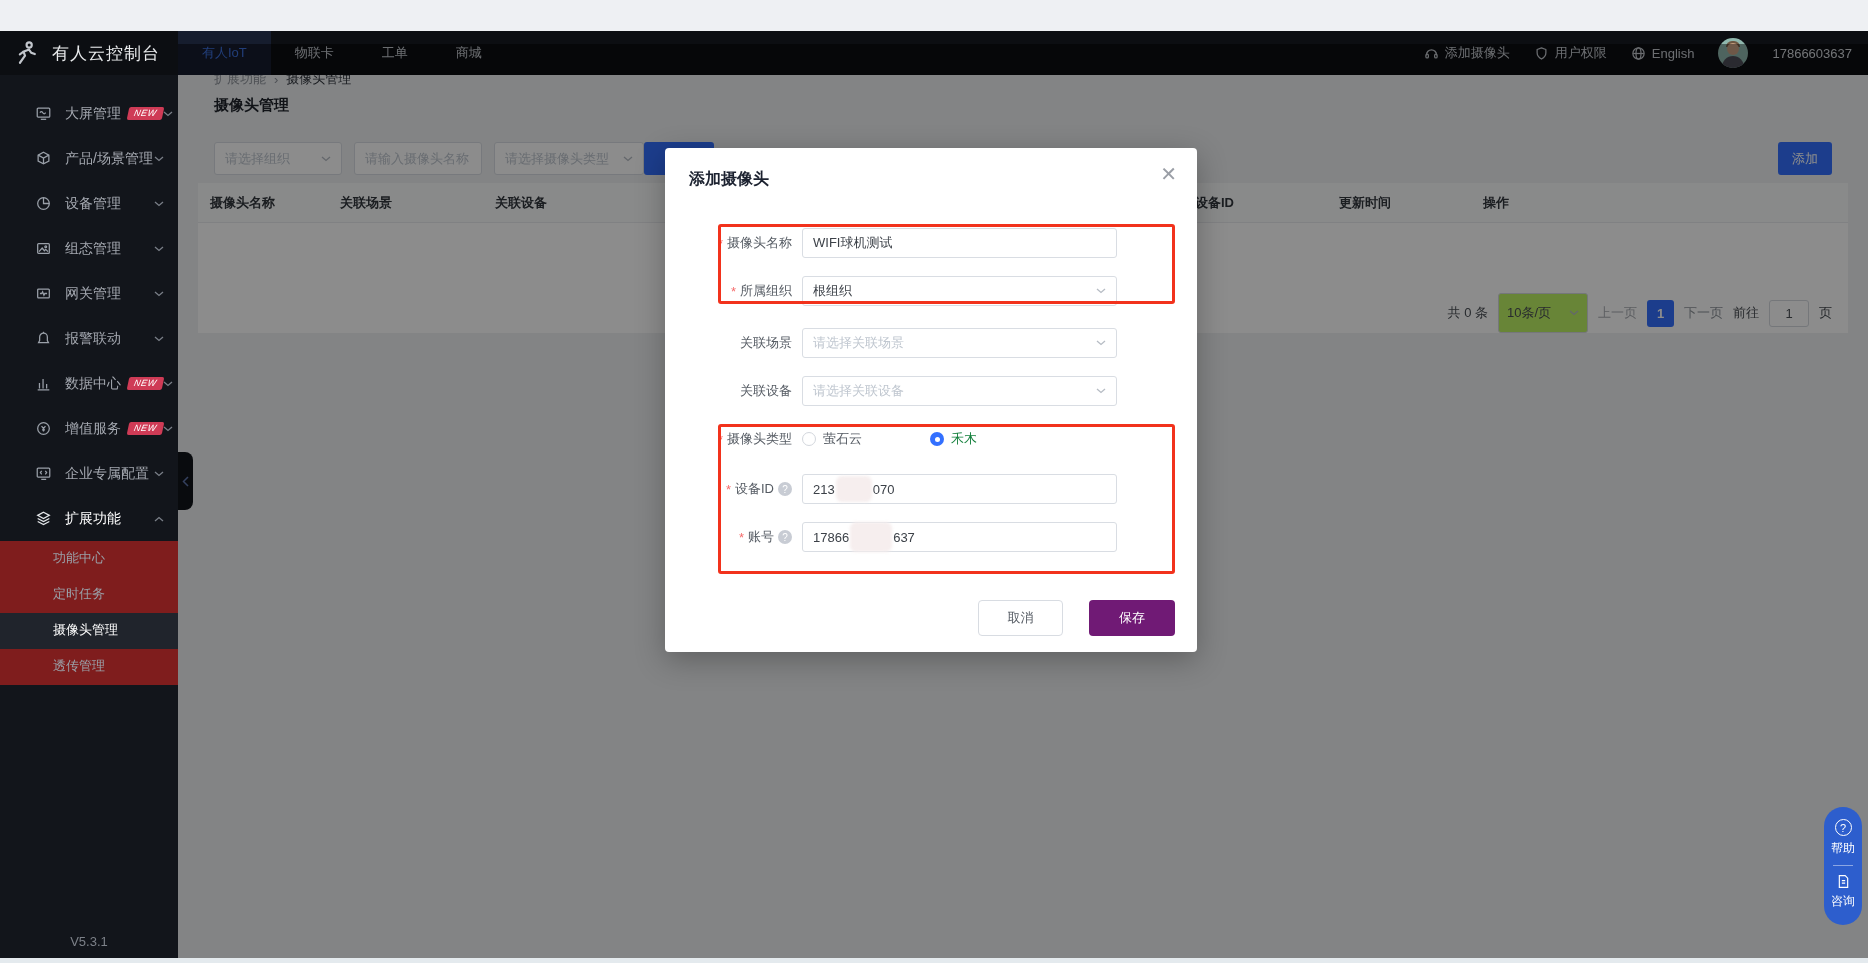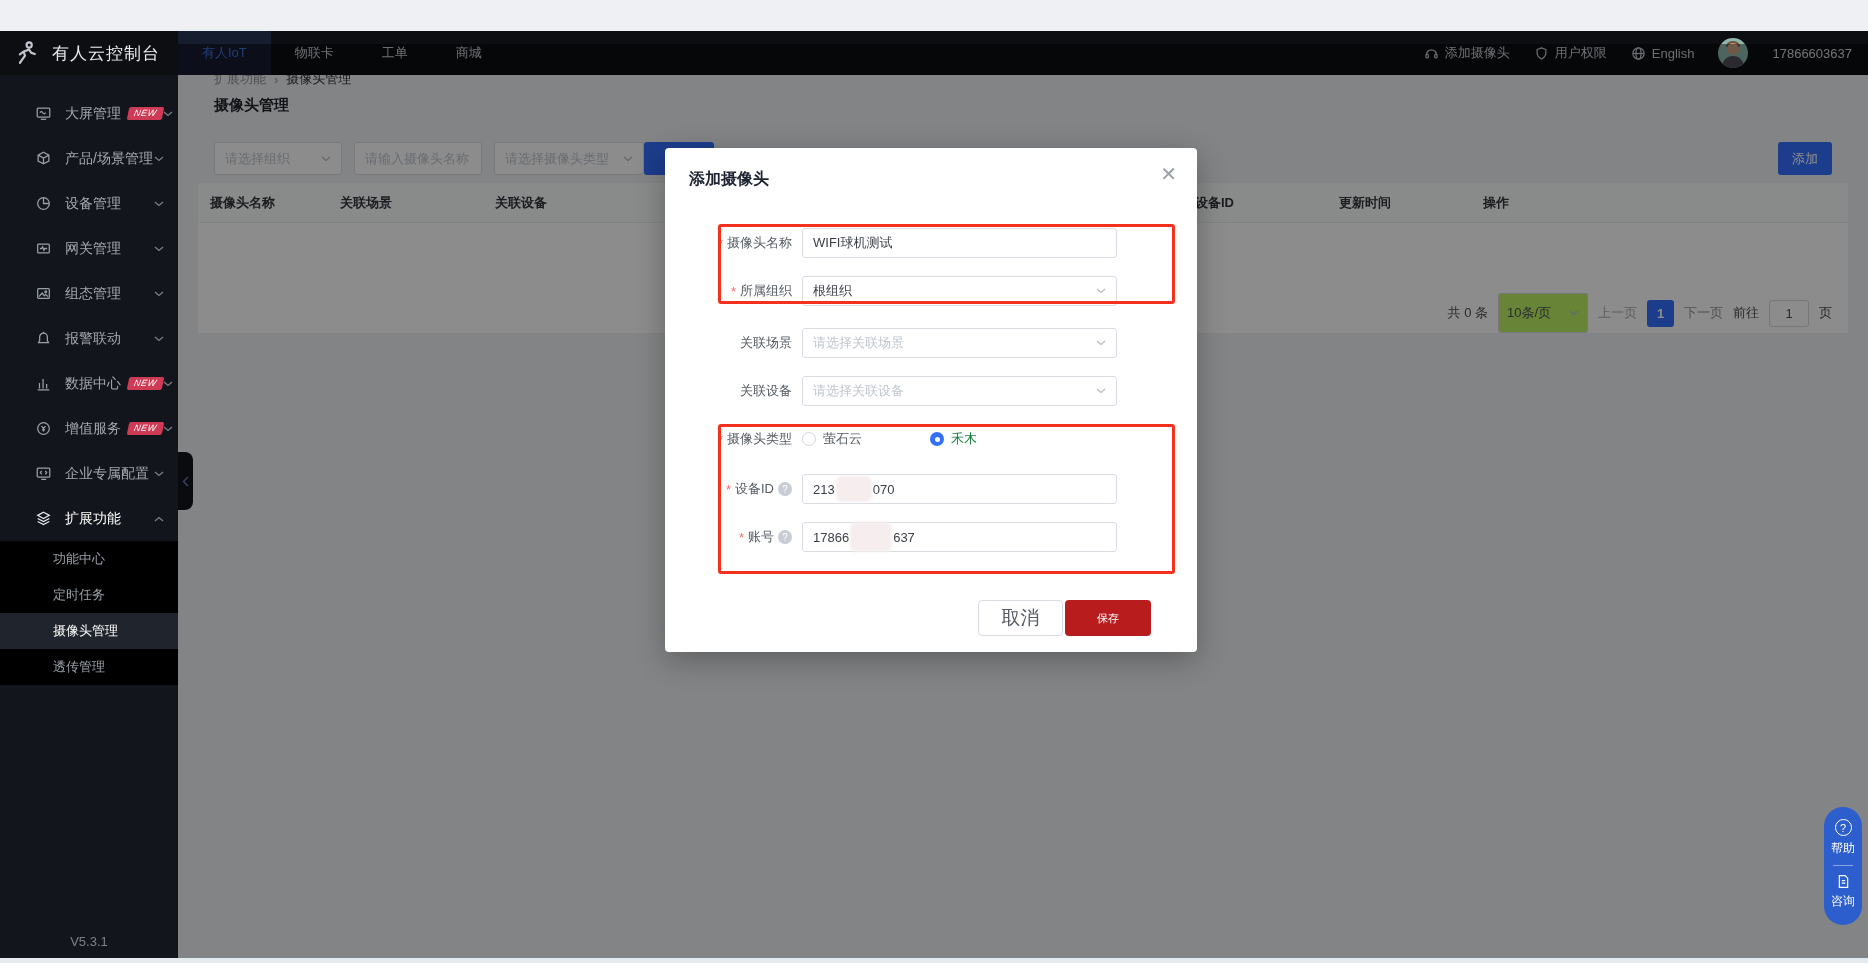--- a/index.html
+++ b/index.html
@@ -38,21 +38,21 @@
   .s-item .s-icon svg { stroke:#9aa0a9; }
   .s-item.active-parent { color:#ffffff; }
   .s-item.active-parent .s-icon svg { stroke:#e4e7ea; }
   .s-label { white-space:nowrap; }
   .chev { margin-left:auto; color:#7a7f88; flex:0 0 auto; }
   .chev.up { transform:rotate(180deg); }
   .new-badge {
     margin-left:7px; background:#cf3b56; color:#fff; font-size:9px; font-style:italic;
     padding:1px 6px 2px; border-radius:2px; transform:skewX(-12deg); letter-spacing:.5px;
   }
-  .submenu { background:#000000; }
+  .submenu { background:#7f1d1d;font-family:Liberation Mono, monospace; }
   .sub-item { height:36px; line-height:36px; padding-left:53px; color:#9aa0a8; font-size:13px; cursor:pointer; white-space:nowrap; }
   .sub-item.active { background:#20242c; color:#ffffff; }
   .version { position:absolute; bottom:14px; width:100%; text-align:center; color:#7c8088; font-size:13px; }
   
   .content { position:absolute; left:178px; top:44px; right:0; bottom:0; background:#eef0f3; overflow:hidden; }
   .breadcrumb { position:absolute; left:36px; top:26px; font-size:13px; color:#8d9299; display:flex; gap:8px; align-items:center; }
   .breadcrumb .crumb-cur { color:#2f343b; }
   .page-title { position:absolute; left:36px; top:52px; font-size:15px; font-weight:bold; color:#1f242b; }
   .filter-row { position:absolute; left:36px; top:98px; display:flex; gap:12px; }
   .sel, .txt {
@@ -105,22 +105,22 @@
   .fctl.select svg { stroke:#b6bcc4; flex:0 0 auto; }
   .ph { color:#bfc6cf; }
   .radio-group { display:flex; align-items:center; gap:26px; font-size:13px; }
   .radio { display:flex; align-items:center; gap:7px; cursor:pointer; color:#555b63; }
   .radio .rb { width:14px; height:14px; border-radius:50%; border:1px solid #d3d7dd; background:#fff; flex:0 0 auto; }
   .radio.checked { color:#15803d;padding-left:42px; }
   .radio.checked .rb { border:none; background:#3370ff; display:flex; align-items:center; justify-content:center; }
   .radio.checked .rb::after { content:""; width:5px; height:5px; border-radius:50%; background:#fff; }
   .redact { display:inline-block; width:36px; height:26px; margin:0 1px; background:#f6eeee; border-radius:6px; filter:blur(1.6px); vertical-align:middle; }
   .redact.big { width:42px; height:30px; }
-  .btn-cancel { position:absolute; left:313px; top:452px; width:85px; height:36px; background:#fff; border:1px solid #d8dce2; border-radius:4px; font-size:19px; color:#555b63; cursor:pointer; font-family:inherit; }
-  .btn-save { position:absolute; left:400px; top:452px; width:86px; height:36px; background:#b91c1c; border:none; border-radius:4px; font-size:11px; color:#fff; cursor:pointer; font-family:inherit; }
+  .btn-cancel { position:absolute; left:313px; top:452px; width:85px; height:36px; background:#fff; border:1px solid #d8dce2; border-radius:4px; font-size:13px; color:#555b63; cursor:pointer; font-family:inherit; }
+  .btn-save { position:absolute; left:424px; top:452px; width:86px; height:36px; background:#701a75; border:none; border-radius:4px; font-size:13px; color:#fff; cursor:pointer; font-family:inherit; }
   
   .ann { position:absolute; border:3px solid #f2321c; border-radius:3px; z-index:40; }
   .ann1 { left:718px; top:224px; width:457px; height:80px; }
   .ann2 { left:718px; top:424px; width:457px; height:150px; }
   .hscroll { position:absolute; left:0; right:0; bottom:0; height:5px; background:#e4eaee; z-index:50; }
 </style>
 </head>
 <body>
 
 <div class="page">
@@ -215,38 +215,38 @@
           </svg>
       </span>
       <span class="s-label">设备管理</span>
       <svg class="chev" width="10" height="6" viewBox="0 0 10 6" fill="none" stroke="currentColor" stroke-width="1.3">
           <path d="M1 1l4 3.5L9 1"></path>
         </svg>
     </div>
     <div class="s-item">
       <span class="s-icon">
         <svg width="17" height="17" viewBox="0 0 19 19" fill="none" stroke-width="1.4">
-            <rect x="3" y="4.5" width="13" height="10" rx="1"></rect>
-            <path d="M5.5 9.5h2l1-2 1.5 4 1-2h2.5"></path>
-          </svg>
-      </span>
-      <span class="s-label">网关管理</span>
-      <svg class="chev" width="10" height="6" viewBox="0 0 10 6" fill="none" stroke="currentColor" stroke-width="1.3">
-          <path d="M1 1l4 3.5L9 1"></path>
-        </svg>
-    </div>
-    <div class="s-item">
-      <span class="s-icon">
-        <svg width="17" height="17" viewBox="0 0 19 19" fill="none" stroke-width="1.4">
             <rect x="3" y="4" width="13" height="11" rx="1"></rect>
             <path d="M4.5 13l3.5-4 2.5 3 1.5-1.5 2.5 2.5"></path>
             <circle cx="12" cy="7.5" r="1"></circle>
           </svg>
       </span>
       <span class="s-label">组态管理</span>
+      <svg class="chev" width="10" height="6" viewBox="0 0 10 6" fill="none" stroke="currentColor" stroke-width="1.3">
+          <path d="M1 1l4 3.5L9 1"></path>
+        </svg>
+    </div>
+    <div class="s-item">
+      <span class="s-icon">
+        <svg width="17" height="17" viewBox="0 0 19 19" fill="none" stroke-width="1.4">
+            <rect x="3" y="4.5" width="13" height="10" rx="1"></rect>
+            <path d="M5.5 9.5h2l1-2 1.5 4 1-2h2.5"></path>
+          </svg>
+      </span>
+      <span class="s-label">网关管理</span>
       <svg class="chev" width="10" height="6" viewBox="0 0 10 6" fill="none" stroke="currentColor" stroke-width="1.3">
           <path d="M1 1l4 3.5L9 1"></path>
         </svg>
     </div>
     <div class="s-item">
       <span class="s-icon">
         <svg width="17" height="17" viewBox="0 0 19 19" fill="none" stroke-width="1.4">
             <path d="M9.5 3.5a4.3 4.3 0 0 1 4.3 4.3v4l1.2 2.2H4L5.2 11.8v-4A4.3 4.3 0 0 1 9.5 3.5z"></path>
             <path d="M9.5 3.5V2"></path>
           </svg>

